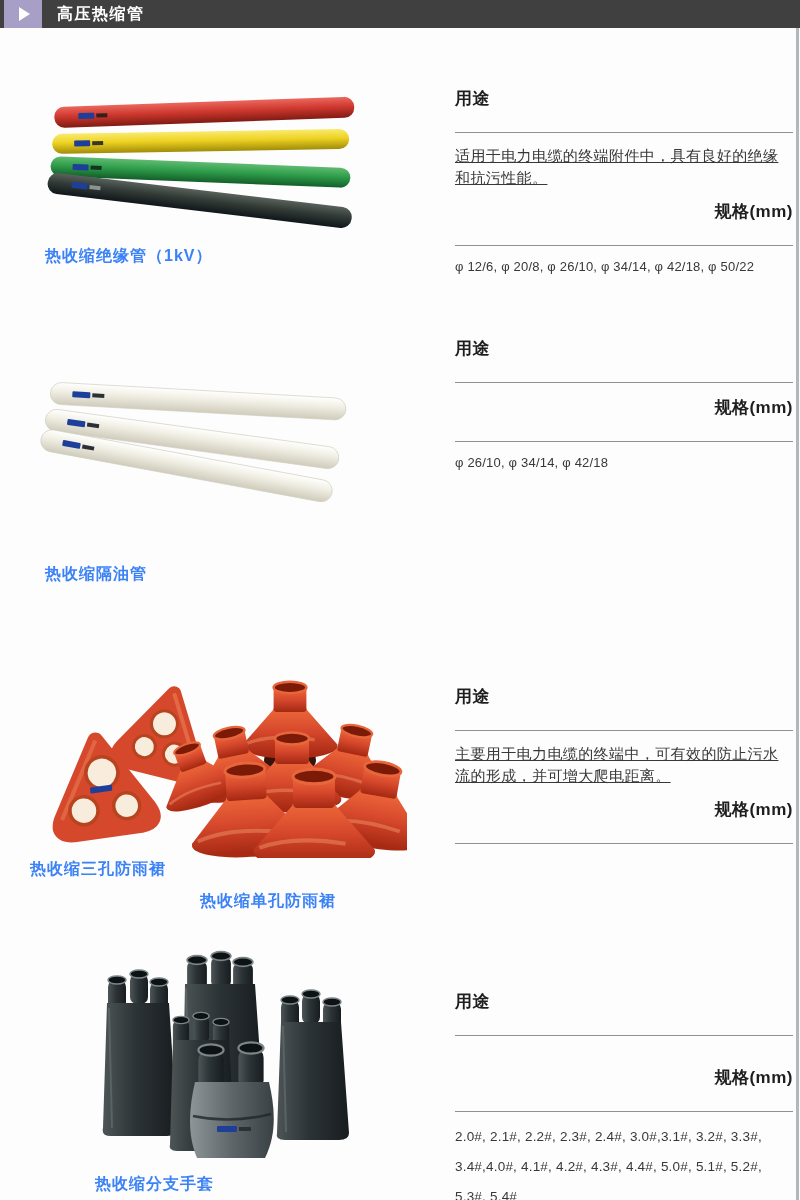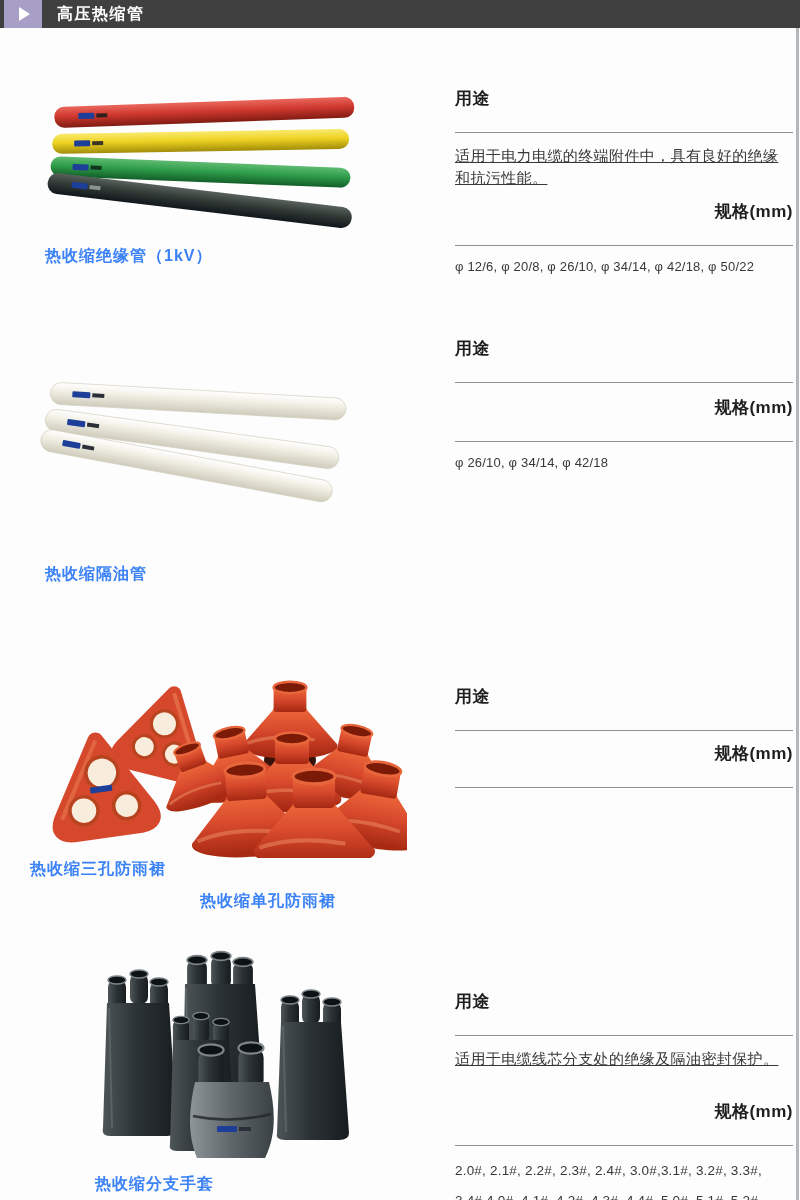--- a/index.html
+++ b/index.html
@@ -202,20 +202,21 @@
     <use href="#cone" transform="translate(356,128) scale(0.92) rotate(10)"></use>
     <use href="#cone" transform="translate(292,140) scale(1.05)"></use>
   </g>
 </svg>
 </div>
 <div class="fig-caption" style="left:30px;top:859px;width:165px;">热收缩三孔防雨裙</div>
 <div class="fig-caption" style="left:200px;top:859px;width:165px;margin-top:32px;">热收缩单孔防雨裙</div>
 
 <div class="info-col s3" style="top:686px;">
   <h3 class="sec-heading">用途</h3>
+  <p class="usage-text">主要用于电力电缆的终端中，可有效的防止污水流的形成，并可增大爬电距离。</p>
   <h3 class="sec-heading spec-heading">规格(mm)</h3>
 </div>
 
 <div class="figure" style="left:85px;top:948px;width:290px;height:220px;">
 <svg width="290" height="220" viewBox="0 0 290 220">
   <defs>
     <linearGradient id="gd1" x1="0" y1="0" x2="1" y2="0">
       <stop offset="0" stop-color="#4d5557"></stop>
           <stop offset="0.45" stop-color="#2c3336"></stop>
           <stop offset="1" stop-color="#171c1f"></stop>
@@ -269,16 +270,15 @@
     <path d="M108,168 Q146,176 186,166" stroke="#20262a" stroke-width="2.5" fill="none" opacity="0.8"></path>
     <rect x="132" y="178" width="20" height="6" rx="1" fill="#1d3f9a"></rect>
     <rect x="154" y="179" width="12" height="4" fill="#2b3038"></rect>
   </g>
 </svg>
 </div>
 <div class="fig-caption" style="left:95px;top:1174px;width:250px;">热收缩分支手套</div>
 
 <div class="info-col s4" style="top:991px;">
   <h3 class="sec-heading">用途</h3>
-  <p class="usage-text">适用于电缆线芯分支处的绝缘及隔油密封保护。</p>
   <h3 class="sec-heading spec-heading">规格(mm)</h3>
   <p class="spec-text">2.0#, 2.1#, 2.2#, 2.3#, 2.4#, 3.0#,3.1#, 3.2#, 3.3#, 3.4#,4.0#, 4.1#, 4.2#, 4.3#, 4.4#, 5.0#, 5.1#, 5.2#, 5.3#, 5.4#</p>
 </div>
 
 </body></html>

